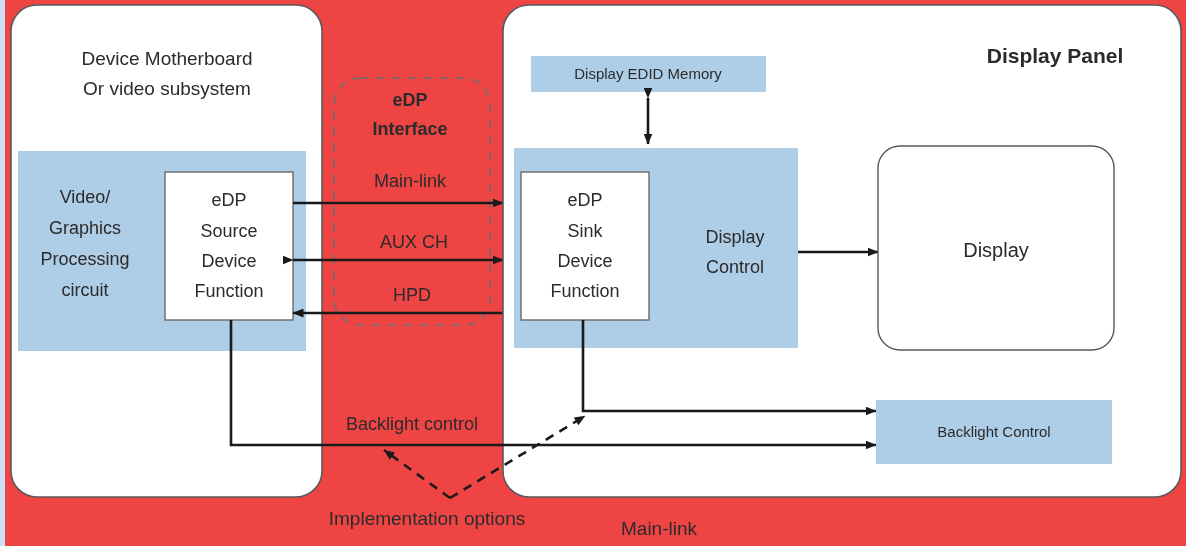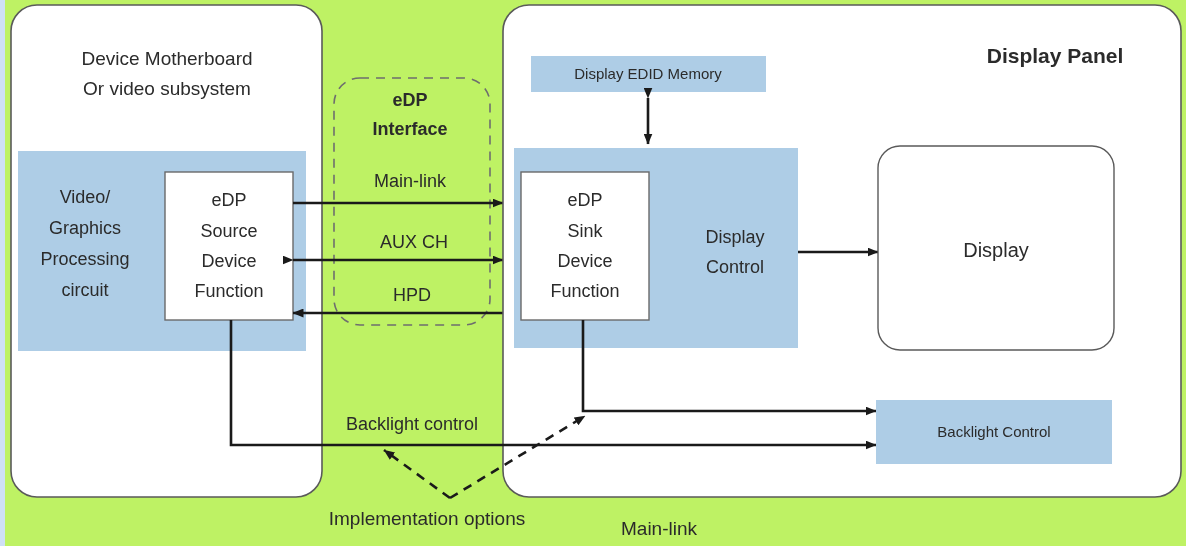--- a/index.html
+++ b/index.html
@@ -1,21 +1,21 @@
 <!DOCTYPE html>
 <html><head>
 <meta charset="utf-8">
 <style>
   html,body{margin:0;padding:0;background:#ffffff;}
   body{
     width:1186px;height:546px;overflow:hidden;
     font-family:"Liberation Sans", sans-serif;
     color:#2b2b2b;
   }
-  #stage{position:relative;width:1186px;height:546px;background:#bef264;}
+  #stage{position:relative;width:1186px;height:546px;background:#ef4444;}
   svg{position:absolute;left:0;top:0;width:1186px;height:546px;}
   .lbl{
     font-family:"Liberation Sans", sans-serif;
     fill:#2b2b2b;
     text-anchor:middle;
     dominant-baseline:middle;
   }
   .lbl.b{font-weight:bold;}
   .panel{fill:#ffffff;stroke:#5a5a5a;stroke-width:1.6;}
   .bluebox{fill:#aecde6;stroke:none;}

